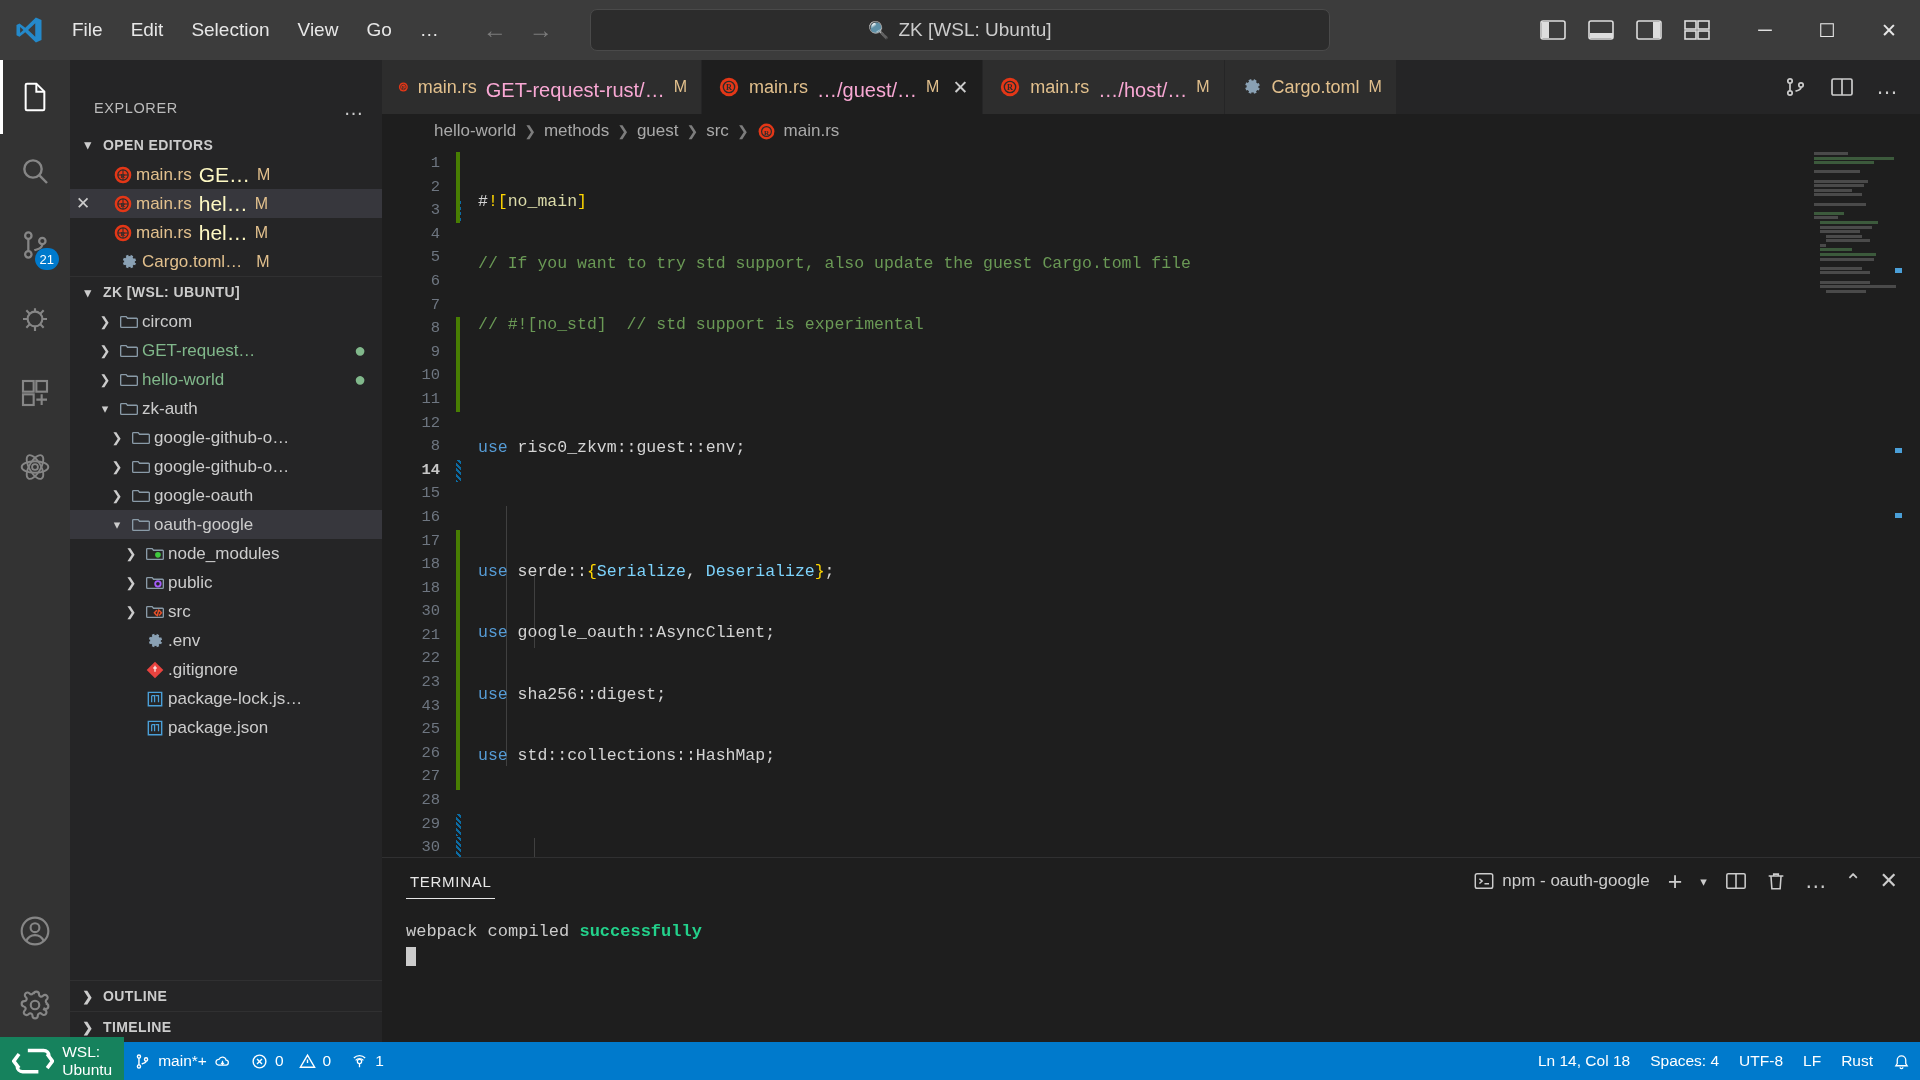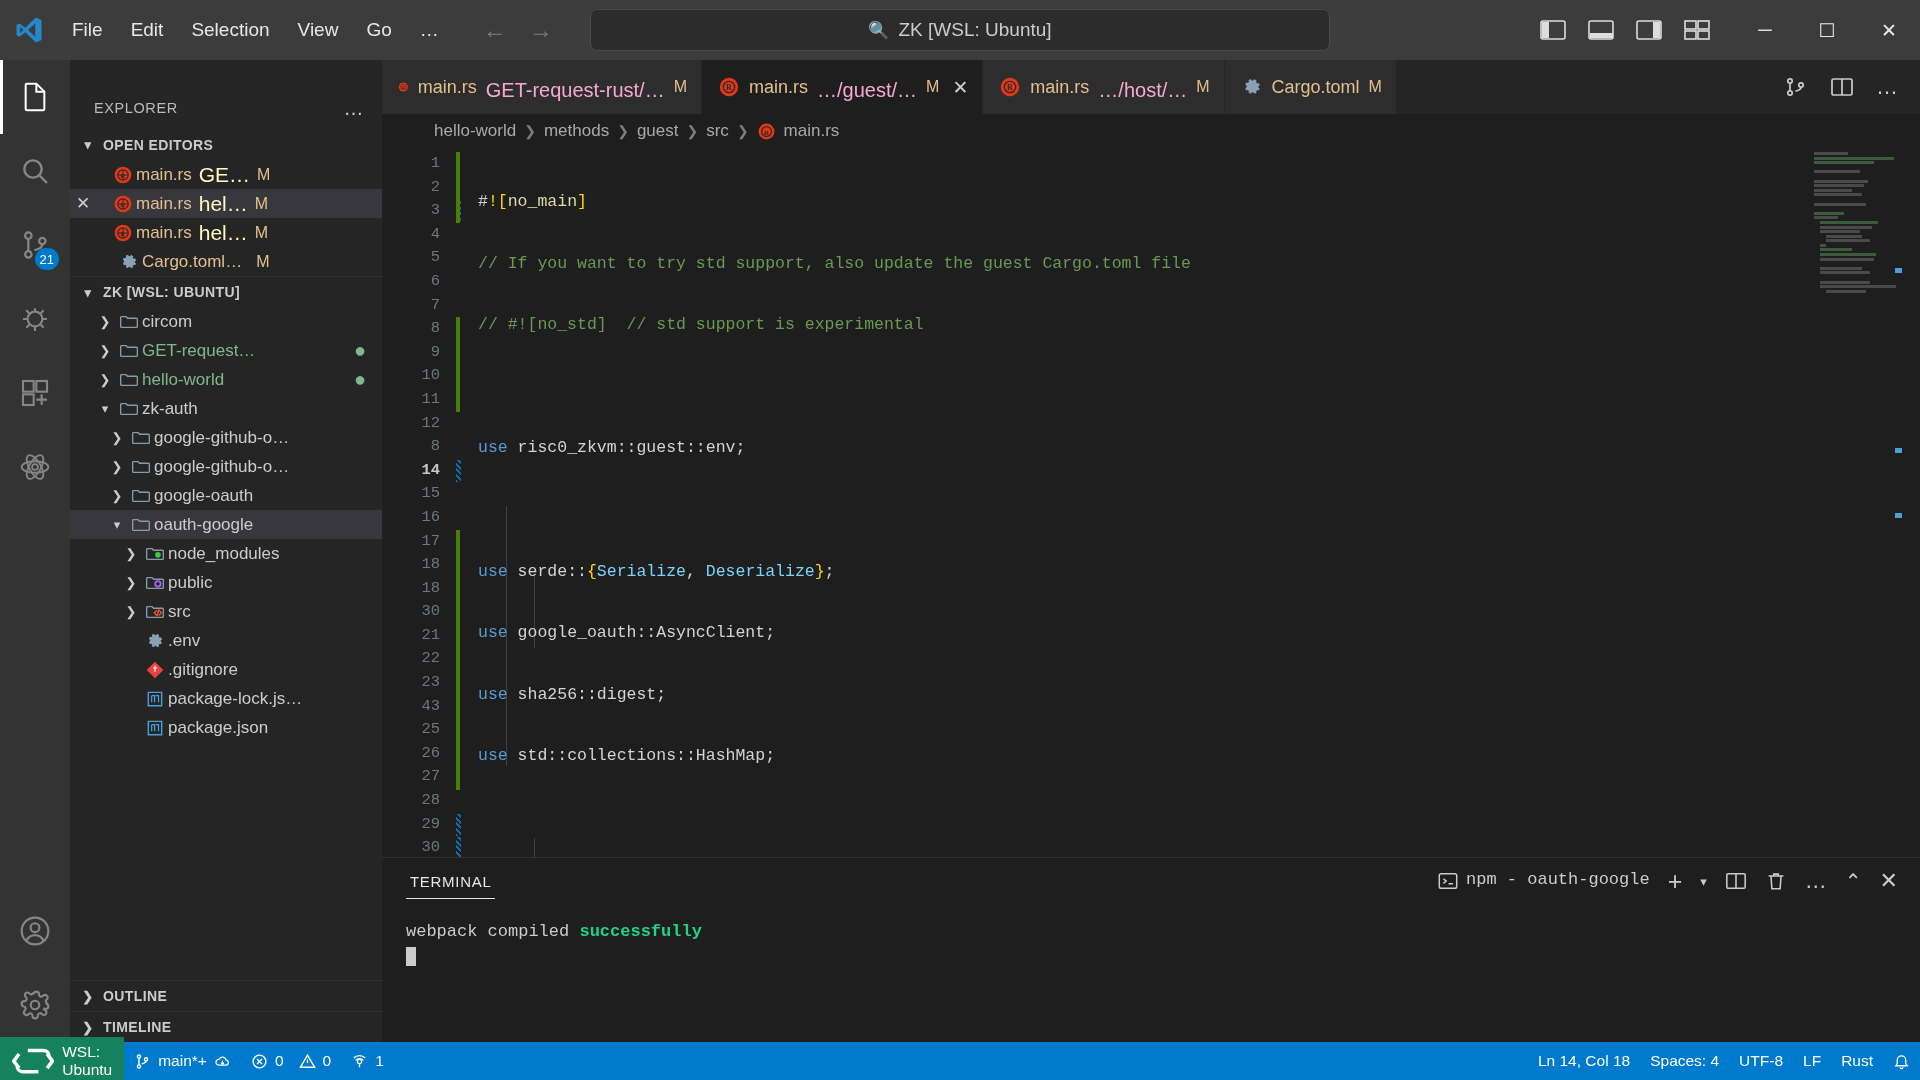--- a/index.html
+++ b/index.html
@@ -169,21 +169,21 @@
   .mm-marker { position: absolute; right: 2px; width: 7px; height: 5px; }
 
   
   .panel { height: 185px; flex: 0 0 185px; background: #1e1e1e; border-top: 1px solid #303031; display: flex; flex-direction: column; }
   .panel-head { height: 46px; display: flex; align-items: center; padding-left: 24px; }
   .panel-tab {
     font-size: 15px; letter-spacing: 0.7px; color: #e7e7e7; padding: 0 4px 8px 4px;
     border-bottom: 1px solid #e7e7e7; margin-top: 10px;
   }
   .panel-actions { margin-left: auto; display: flex; align-items: center; gap: 18px; padding-right: 22px; color: #cccccc; }
-  .panel-actions .pitem { display: flex; gap: 7px; font-size: 17px; font-family: Liberation Mono, monospace; }
+  .panel-actions .pitem { display: flex; align-items: center; gap: 7px; font-size: 17px; }
   .panel-actions svg { width: 22px; height: 22px; }
   .panel-actions .plus { font-size: 25px; line-height: 1; }
   .panel-actions .chev { font-size: 13px; }
   .panel-actions .dots { font-size: 22px; }
   .panel-actions .x { font-size: 22px; }
   .terminal {
     flex: 1; padding: 18px 0 0 24px; font-family: "Liberation Mono", monospace;
     font-size: 17px; color: #cccccc; overflow: hidden;
   }
   .term-ok { color: #23d18b; font-weight: bold; }

